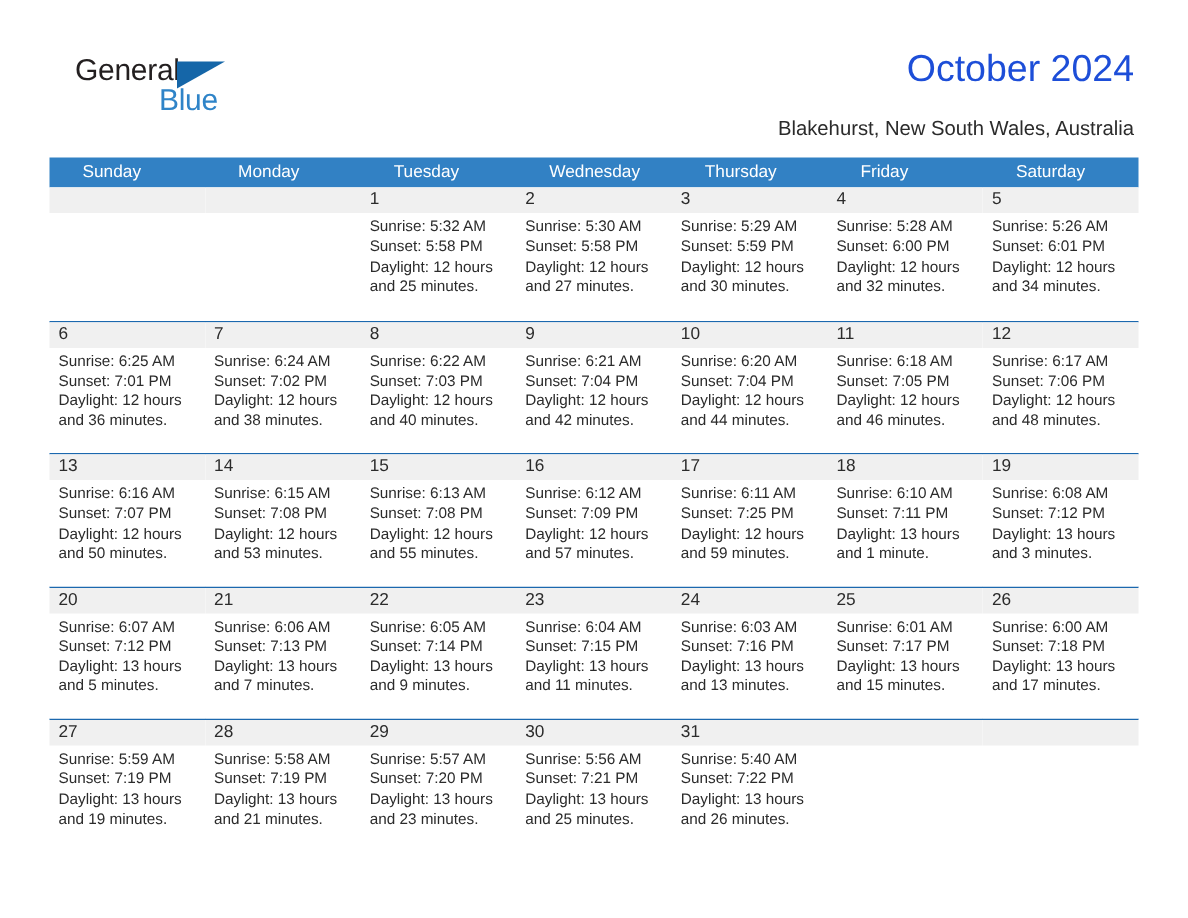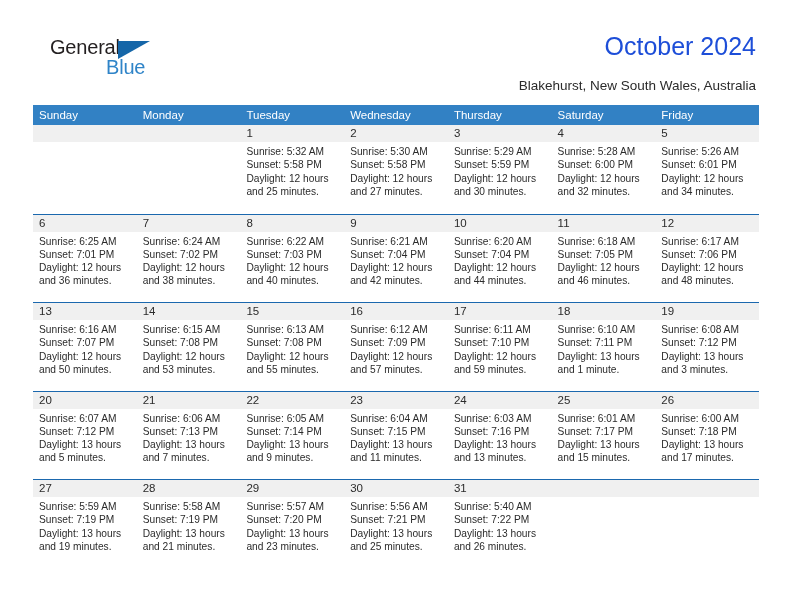--- a/index.html
+++ b/index.html
@@ -92,21 +92,21 @@
   .weekday-row {
     display: flex;
     background: #3281c4;
     height: 20px;
   }
   .weekday {
     flex: 1 1 0;
     color: #ffffff;
     font-size: 11.5px;
     line-height: 20px;
-    padding-left: 6px;
+    padding-left: 22px;
     box-sizing: border-box;
     white-space: nowrap;
     overflow: hidden;
   }
   .week {
     display: flex;
     border-top: 1.6px solid #1b68ae;
     height: 88.5px;
     box-sizing: border-box;
   }
@@ -159,22 +159,22 @@
     <div class="subtitle">Blakehurst, New South Wales, Australia</div>
   </div>
 
   <div class="calendar">
     <div class="weekday-row">
       <div class="weekday">Sunday</div>
       <div class="weekday">Monday</div>
       <div class="weekday">Tuesday</div>
       <div class="weekday">Wednesday</div>
       <div class="weekday">Thursday</div>
+      <div class="weekday">Friday</div>
       <div class="weekday">Saturday</div>
-      <div class="weekday">Friday</div>
     </div>
     <div id="weeks-container">
         <div class="week first">
           <div class="day empty">
             <div class="day-numband">
               <span class="day-num"></span>
             </div>
             <div class="day-body">
               <div class="day-line"></div>
               <div class="day-line"></div>
@@ -372,21 +372,21 @@
               <div class="day-line">Daylight: 12 hours</div>
               <div class="day-line">and 57 minutes.</div>
             </div>
           </div>
           <div class="day">
             <div class="day-numband">
               <span class="day-num">17</span>
             </div>
             <div class="day-body">
               <div class="day-line">Sunrise: 6:11 AM</div>
-              <div class="day-line">Sunset: 7:10 PM</div>
+              <div class="day-line">Sunset: 7:25 PM</div>
               <div class="day-line">Daylight: 12 hours</div>
               <div class="day-line">and 59 minutes.</div>
             </div>
           </div>
           <div class="day">
             <div class="day-numband">
               <span class="day-num">18</span>
             </div>
             <div class="day-body">
               <div class="day-line">Sunrise: 6:10 AM</div>

